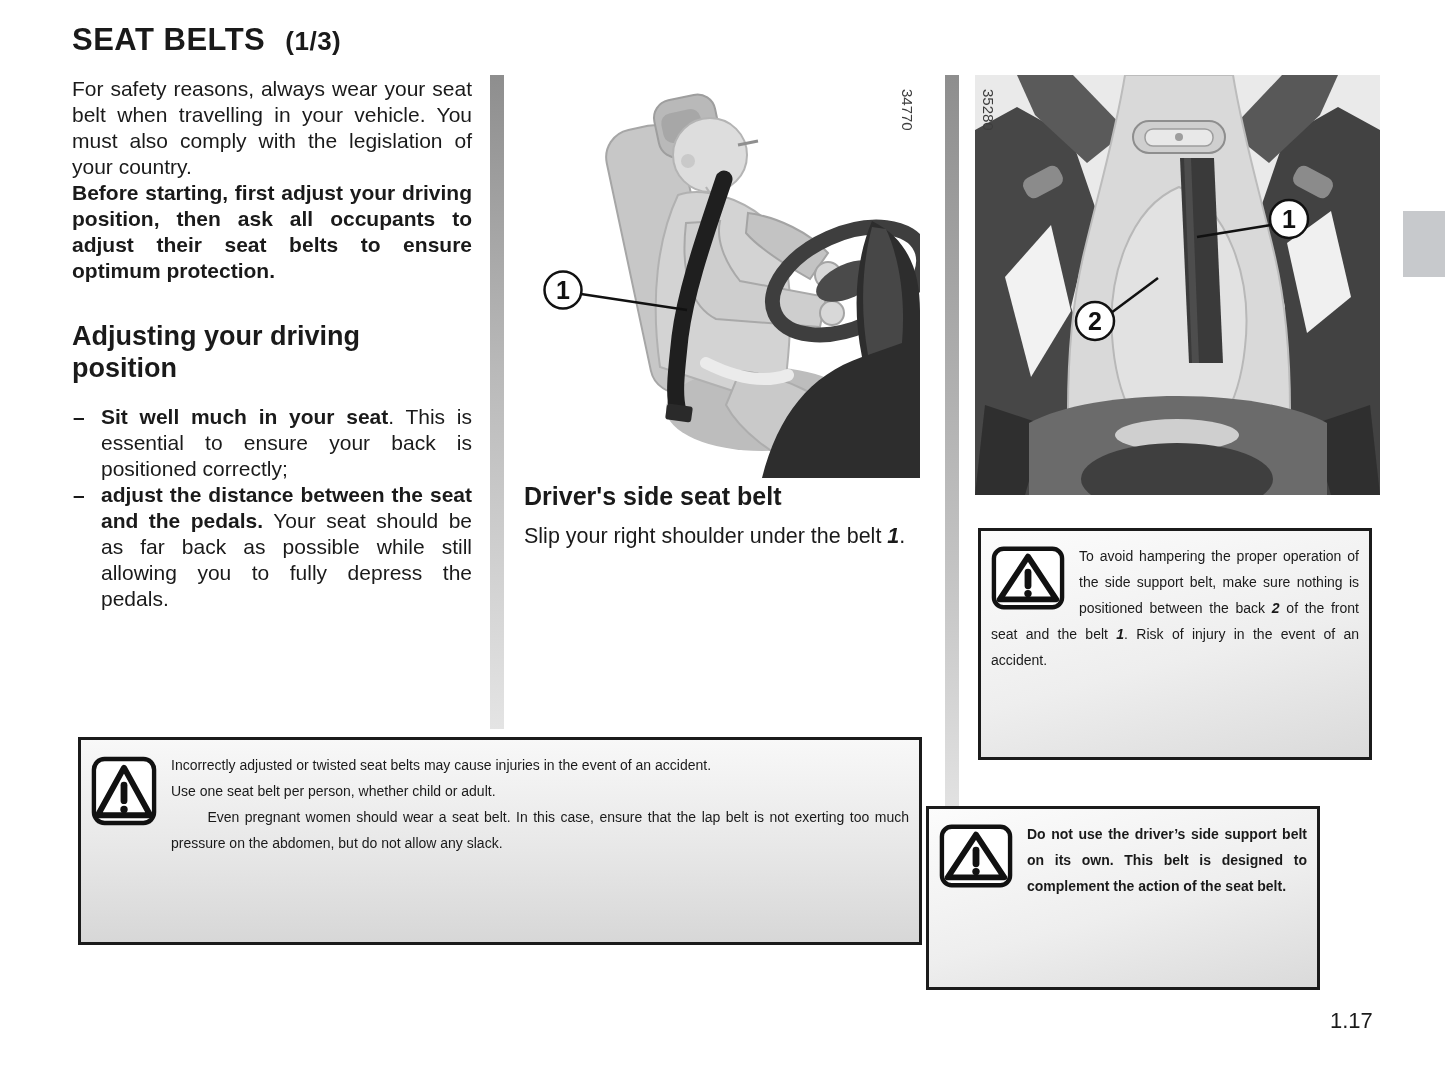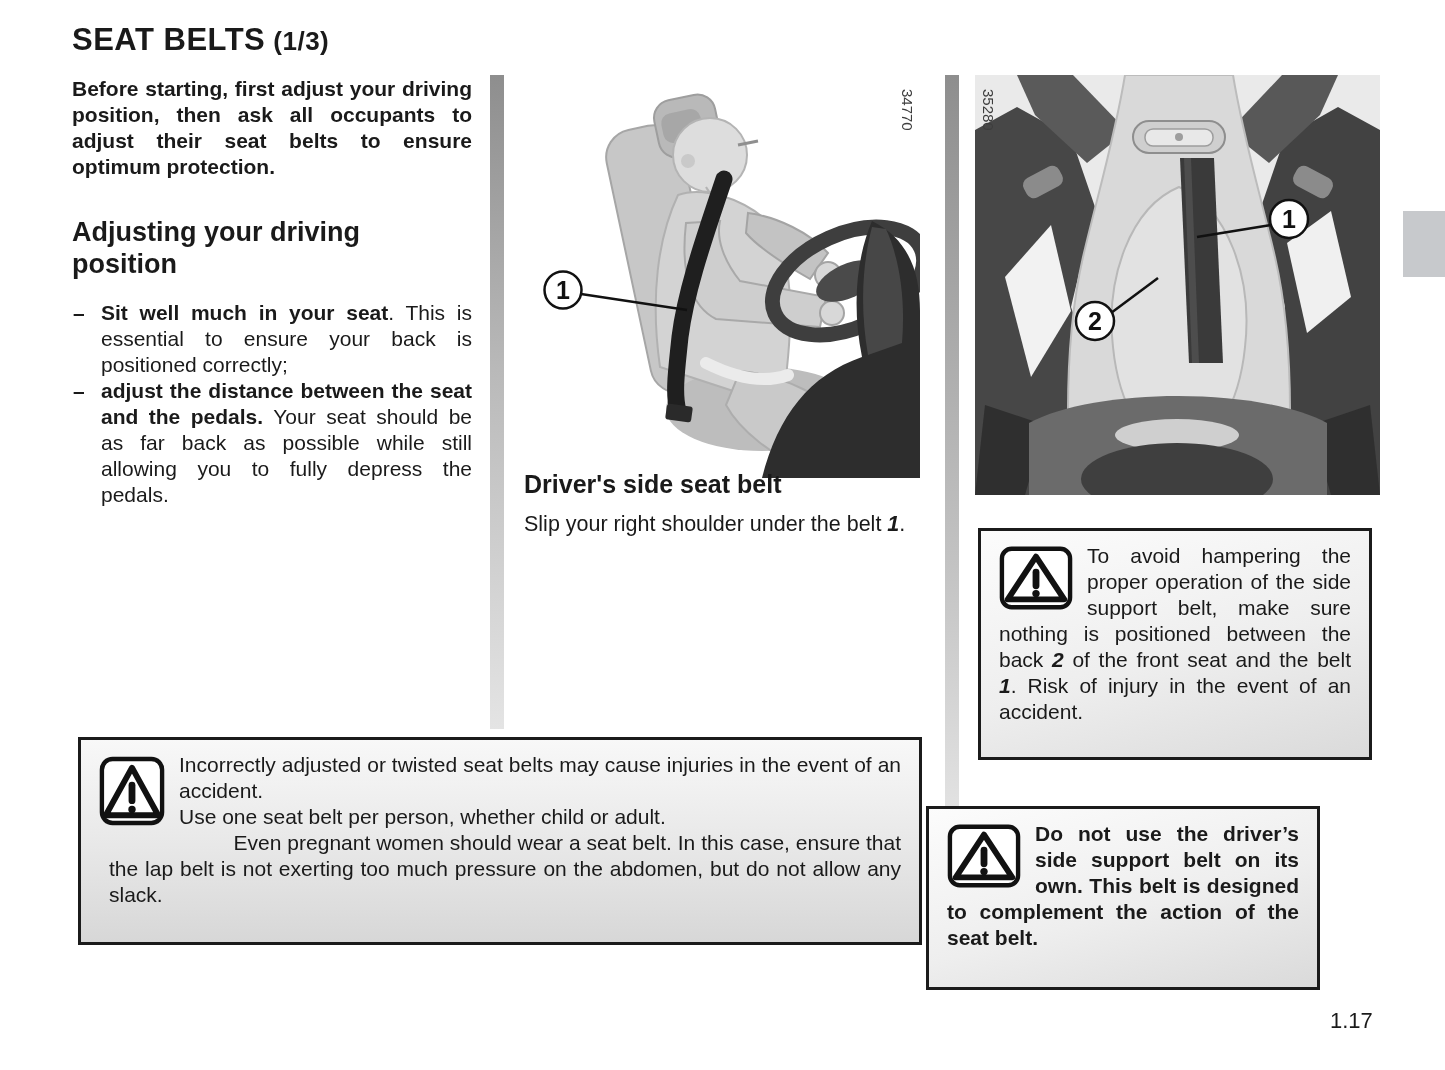--- a/index.html
+++ b/index.html
@@ -2,50 +2,50 @@
 <html><head>
 <meta charset="utf-8">
 <style>
   html,body{margin:0;padding:0;background:#ffffff;}
   .page{
     position:relative;width:1445px;height:1070px;background:#ffffff;overflow:hidden;
     font-family:"Liberation Sans", sans-serif;color:#1a1a1a;
   }
   
   .title{position:absolute;left:72px;top:22px;font-weight:700;font-size:31px;letter-spacing:.5px;white-space:nowrap;}
-  .title .suffix{font-size:26px;margin-left:8px;}
+  .title .suffix{font-size:26px;margin-left:20px;}
   
   .left-col{position:absolute;left:72px;top:76px;width:400px;font-size:21px;line-height:26px;text-align:justify;}
   .left-col p{margin:0;}
   .left-col .bold{font-weight:700;}
   .section-heading{font-weight:700;font-size:27px;line-height:32px;margin-top:36px;margin-bottom:20px;text-align:left;}
   ul.bullets{list-style:none;margin:0;padding:0;}
   ul.bullets li{position:relative;padding-left:29px;margin:0;}
   ul.bullets .dash{position:absolute;left:1px;top:0;font-weight:700;}
   
   .vbar{position:absolute;width:14px;}
   .vbar.one{left:490px;top:75px;height:654px;background:linear-gradient(180deg,#8e8e8e 0%,#b9b9b9 45%,#e4e4e4 100%);}
   .vbar.two{left:945px;top:75px;height:895px;background:linear-gradient(180deg,#8e8e8e 0%,#c3c3c3 55%,#f7f7f7 100%);}
   
   .fig{position:absolute;}
   .fig-driver{left:510px;top:75px;width:410px;height:403px;}
   .fig-seatback{left:975px;top:75px;width:405px;height:420px;}
   .fig svg{display:block;width:100%;height:100%;}
   .fig-number{font-size:15px;fill:#3e3e3e;font-family:"Liberation Sans",sans-serif;}
   .callout-text{font-size:25px;font-weight:700;fill:#111;font-family:"Liberation Sans",sans-serif;}
   
-  .caption{position:absolute;left:524px;top:470px;width:402px;}
+  .caption{position:absolute;left:524px;top:482px;width:402px;}
   .caption h3{margin:0 0 12px 0;font-size:25px;font-weight:700;}
   .caption p{margin:0;font-size:21.5px;line-height:26px;}
   .ref{font-weight:700;font-style:italic;}
   
   .warnbox{
     position:absolute;border:3px solid #1b1b1b;box-sizing:border-box;
     background:linear-gradient(165deg,#fcfcfc 0%,#eeeeee 55%,#dadada 100%);
-    padding:12px 18px;font-size:21px;line-height:26px;text-align:justify;
+    padding:12px 10px;font-size:14px;line-height:26px;text-align:justify;
   }
   .warnbox p{margin:0;}
   .warn-icon{float:left;width:74px;height:66px;margin:2px 14px 6px 0;}
   .warnbox-side{left:978px;top:528px;width:394px;height:232px;}
   .warnbox-driver{left:926px;top:806px;width:394px;height:184px;font-weight:bold;}
   .warnbox-general{left:78px;top:737px;width:844px;height:208px;background:linear-gradient(180deg,#f8f8f8 0%,#e7e7e7 55%,#d7d7d7 100%);}
   .warnbox-general .warn-icon{width:66px;height:74px;}
   .warnbox-general .p-indent{text-indent:2.6em;margin-left:10px;}
   
   .side-tab{position:absolute;left:1403px;top:211px;width:42px;height:66px;background:#c7c9cc;}
@@ -54,20 +54,21 @@
 </head>
 <body>
 
 <div class="page">
 
   <div class="title">
     <span>SEAT BELTS</span><span class="suffix">(1/3)</span>
   </div>
 
   <div class="left-col">
+    <p>For safety reasons, always wear your seat belt when travelling in your vehicle. You must also comply with the legislation of your country.</p>
     <p class="bold">Before starting, first adjust your driving position, then ask all occupants to adjust their seat belts to ensure optimum protection.</p>
     <div class="section-heading">Adjusting your driving position</div>
     <ul class="bullets">
       <li>
         <span class="dash">–</span><span class="bold">Sit well much in your seat</span><span>. This is essential to ensure your back is positioned correctly;</span>
       </li>
       <li>
         <span class="dash">–</span><span class="bold">adjust the distance between the seat and the pedals.</span><span> Your seat should be as far back as possible while still allowing you to fully depress the pedals.</span>
       </li>
     </ul>

